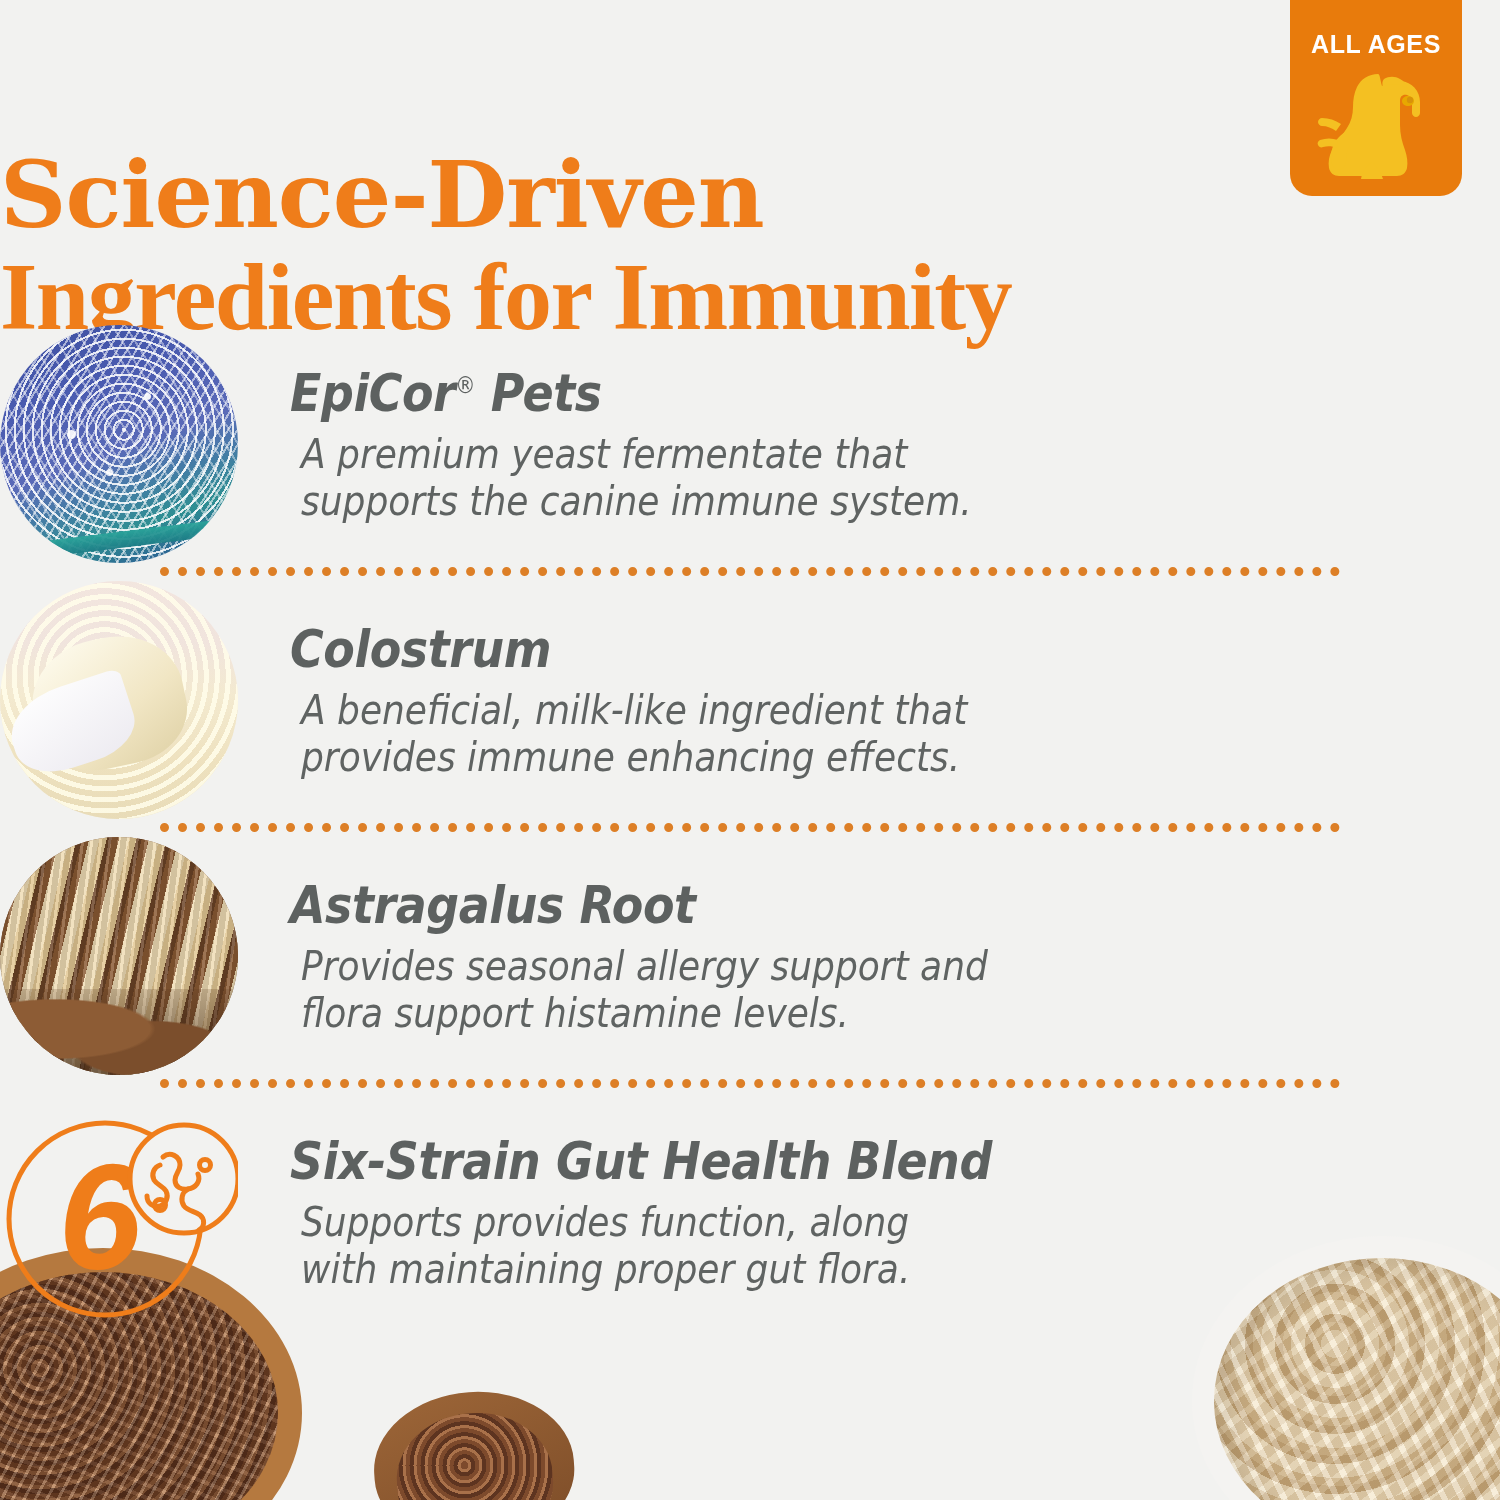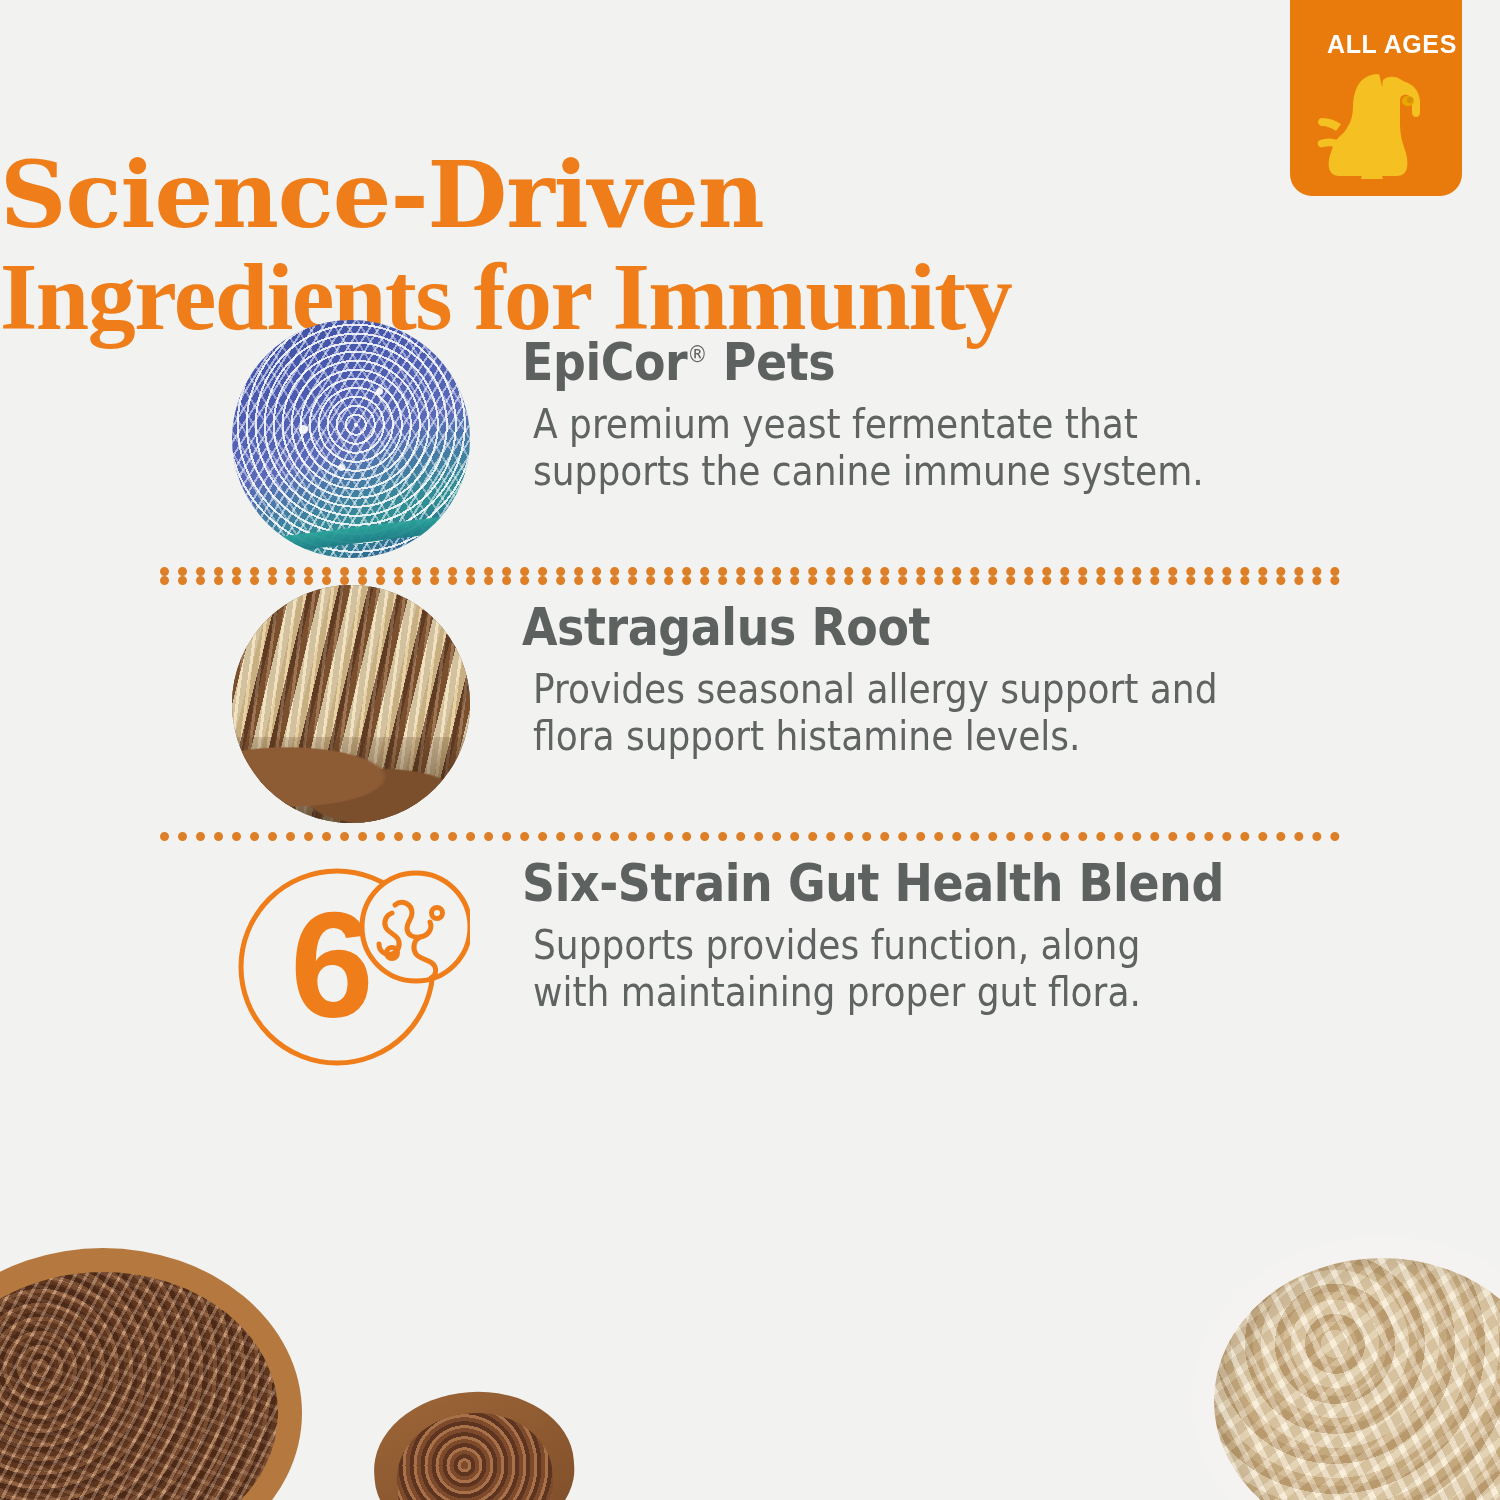--- a/index.html
+++ b/index.html
@@ -23,21 +23,21 @@
     left: 1290px;
     width: 172px;
     height: 196px;
     background: #e87b0c;
     border-radius: 0 0 22px 22px;
     z-index: 6;
   }
   .badge-label {
     position: absolute;
     top: 30px;
-    left: 16px;
+    left: 0;
     width: 100%;
     text-align: center;
     color: #ffffff;
     font-family: "Liberation Sans", sans-serif;
     font-weight: bold;
     font-size: 25px;
     letter-spacing: 0.6px;
   }
   .badge-dog {
     position: absolute;
@@ -77,24 +77,24 @@
   .rows {
     position: absolute;
     left: 0;
     top: 320px;
     width: 1500px;
     z-index: 3;
   }
   .row {
     position: relative;
     display: flex;
-    align-items: flex-start;
-    padding-left: 232px;
+    align-items: center;
     height: 247px;
     box-sizing: border-box;
+    font-style: italic;
   }
   .row-media {
     flex: 0 0 auto;
     width: 238px;
     height: 238px;
     position: relative;
   }
   .thumb {
     width: 238px;
     height: 238px;
@@ -350,20 +350,34 @@
         <h2 class="row-title"><span>EpiCor</span><sup>®</sup><span> Pets</span></h2>
         <p class="row-desc">
           <span>A premium yeast fermentate that</span>
           <span>supports the canine immune system.</span>
         </p>
       </div>
     </div>
 
     <div class="divider"></div>
 
+    <div class="row">
+      <div class="row-media">
+        <div class="thumb">
+          <div class="thumb-inner ph-colostrum"></div>
+        </div>
+      </div>
+      <div class="row-text">
+        <h2 class="row-title"><span>Colostrum</span></h2>
+        <p class="row-desc">
+          <span>A beneficial, milk-like ingredient that</span>
+          <span>provides immune enhancing effects.</span>
+        </p>
+      </div>
+    </div>
 
     <div class="divider"></div>
 
     <div class="row">
       <div class="row-media">
         <div class="thumb">
           <div class="thumb-inner ph-astragalus"></div>
         </div>
       </div>
       <div class="row-text">

